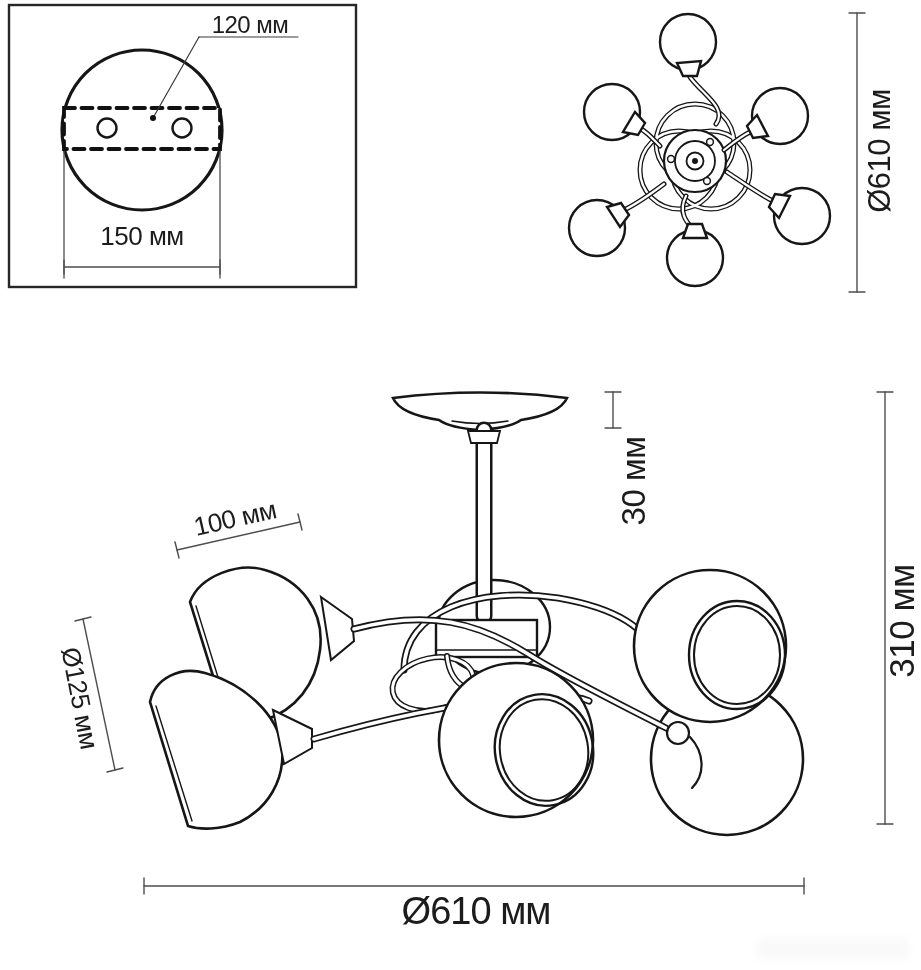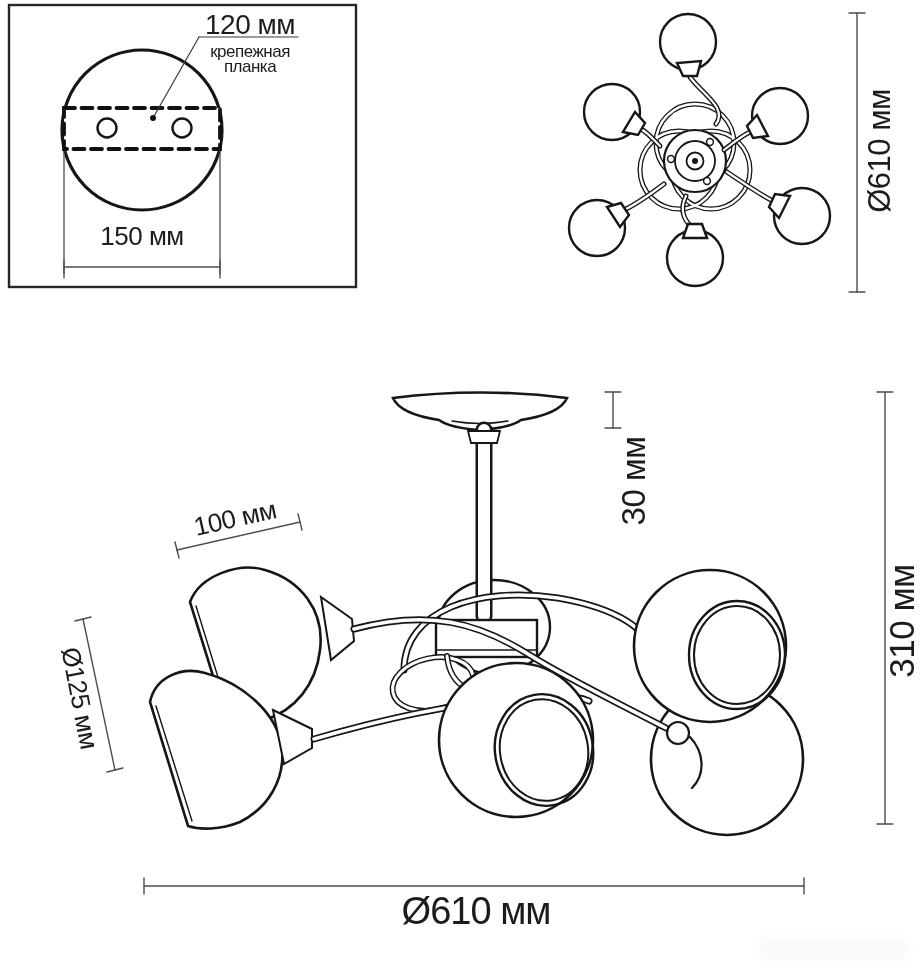--- a/index.html
+++ b/index.html
@@ -6,21 +6,21 @@
   .stage{
     position:relative;width:921px;height:970px;background:#ffffff;overflow:hidden;
     font-family:"Liberation Sans","DejaVu Sans",sans-serif;color:#1a1a1a;
   }
   .stage svg{position:absolute;left:0;top:0;}
   .dim-label{
     position:absolute;white-space:nowrap;color:#1c1c1c;
     transform:translate(-50%,-50%);letter-spacing:-0.5px;line-height:1;
   }
   .rot-ccw{transform:translate(-50%,-50%) rotate(-90deg);}
-  .lbl-120{left:250px;top:25px;font-size:28px;}
+  .lbl-120{left:250px;top:25px;font-size:24px;}
   .lbl-bracket{
     left:250px;top:59px;font-size:17px;line-height:15px;width:132px;
     white-space:normal;text-align:center;
   }
   .lbl-150{left:142px;top:236px;font-size:26px;}
   .lbl-610-top{left:879px;top:151px;font-size:31px;}
   .lbl-100{left:235px;top:518px;font-size:26px;transform:translate(-50%,-50%) rotate(-12.8deg);}
   .lbl-125{left:80px;top:698px;font-size:26px;transform:translate(-50%,-50%) rotate(79deg);}
   .lbl-30{left:633px;top:481px;font-size:33px;}
   .lbl-310{left:901px;top:621px;font-size:35px;}
@@ -227,21 +227,20 @@
 
     <g stroke="#4d4d4d" stroke-width="1.4">
       <line x1="144" y1="886" x2="804" y2="886"></line>
       <line x1="144" y1="878" x2="144" y2="894"></line>
       <line x1="804" y1="878" x2="804" y2="894"></line>
     </g>
   </g>
 </svg>
 
 <span class="dim-label lbl-120">120 мм</span>
-<span class="dim-label lbl-bracket">крепежная планка</span>
 <span class="dim-label lbl-150">150 мм</span>
 <span class="dim-label rot-ccw lbl-610-top">Ø610 мм</span>
 <span class="dim-label lbl-100">100 мм</span>
 <span class="dim-label lbl-125">Ø125 мм</span>
 <span class="dim-label rot-ccw lbl-30">30 мм</span>
 <span class="dim-label rot-ccw lbl-310">310 мм</span>
 <span class="dim-label lbl-610-bot">Ø610 мм</span>
 
 <div class="watermark"></div>
 

